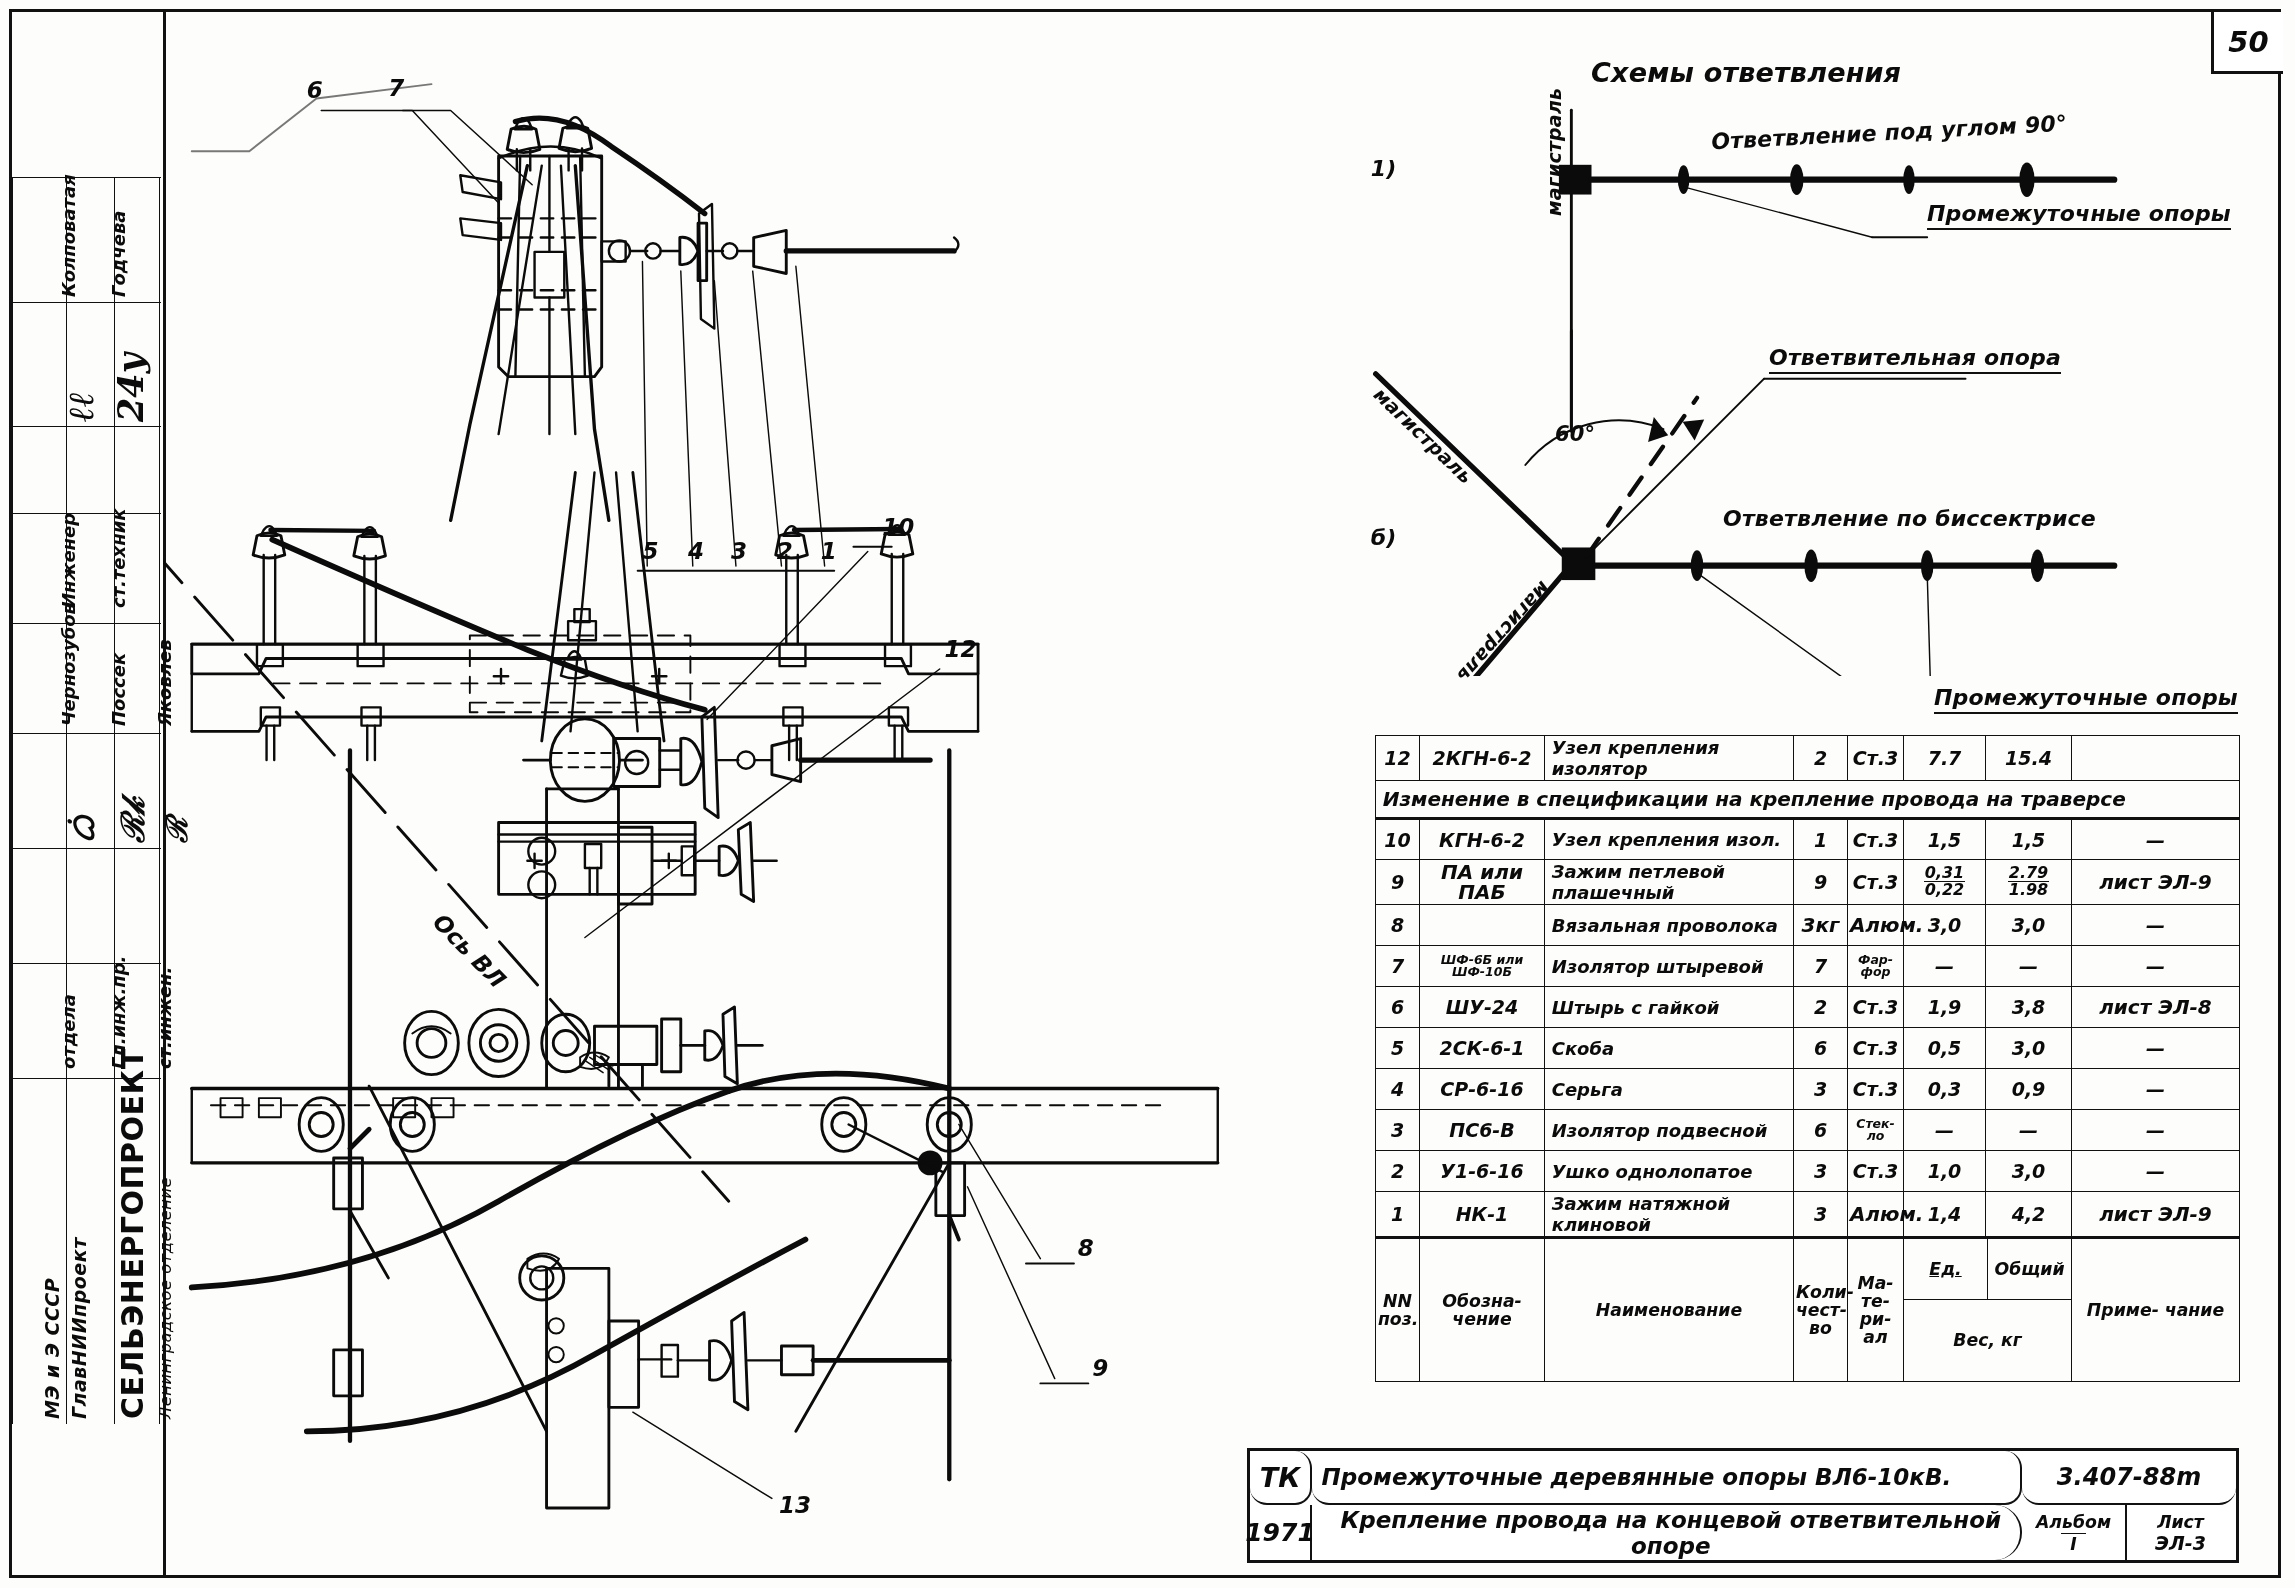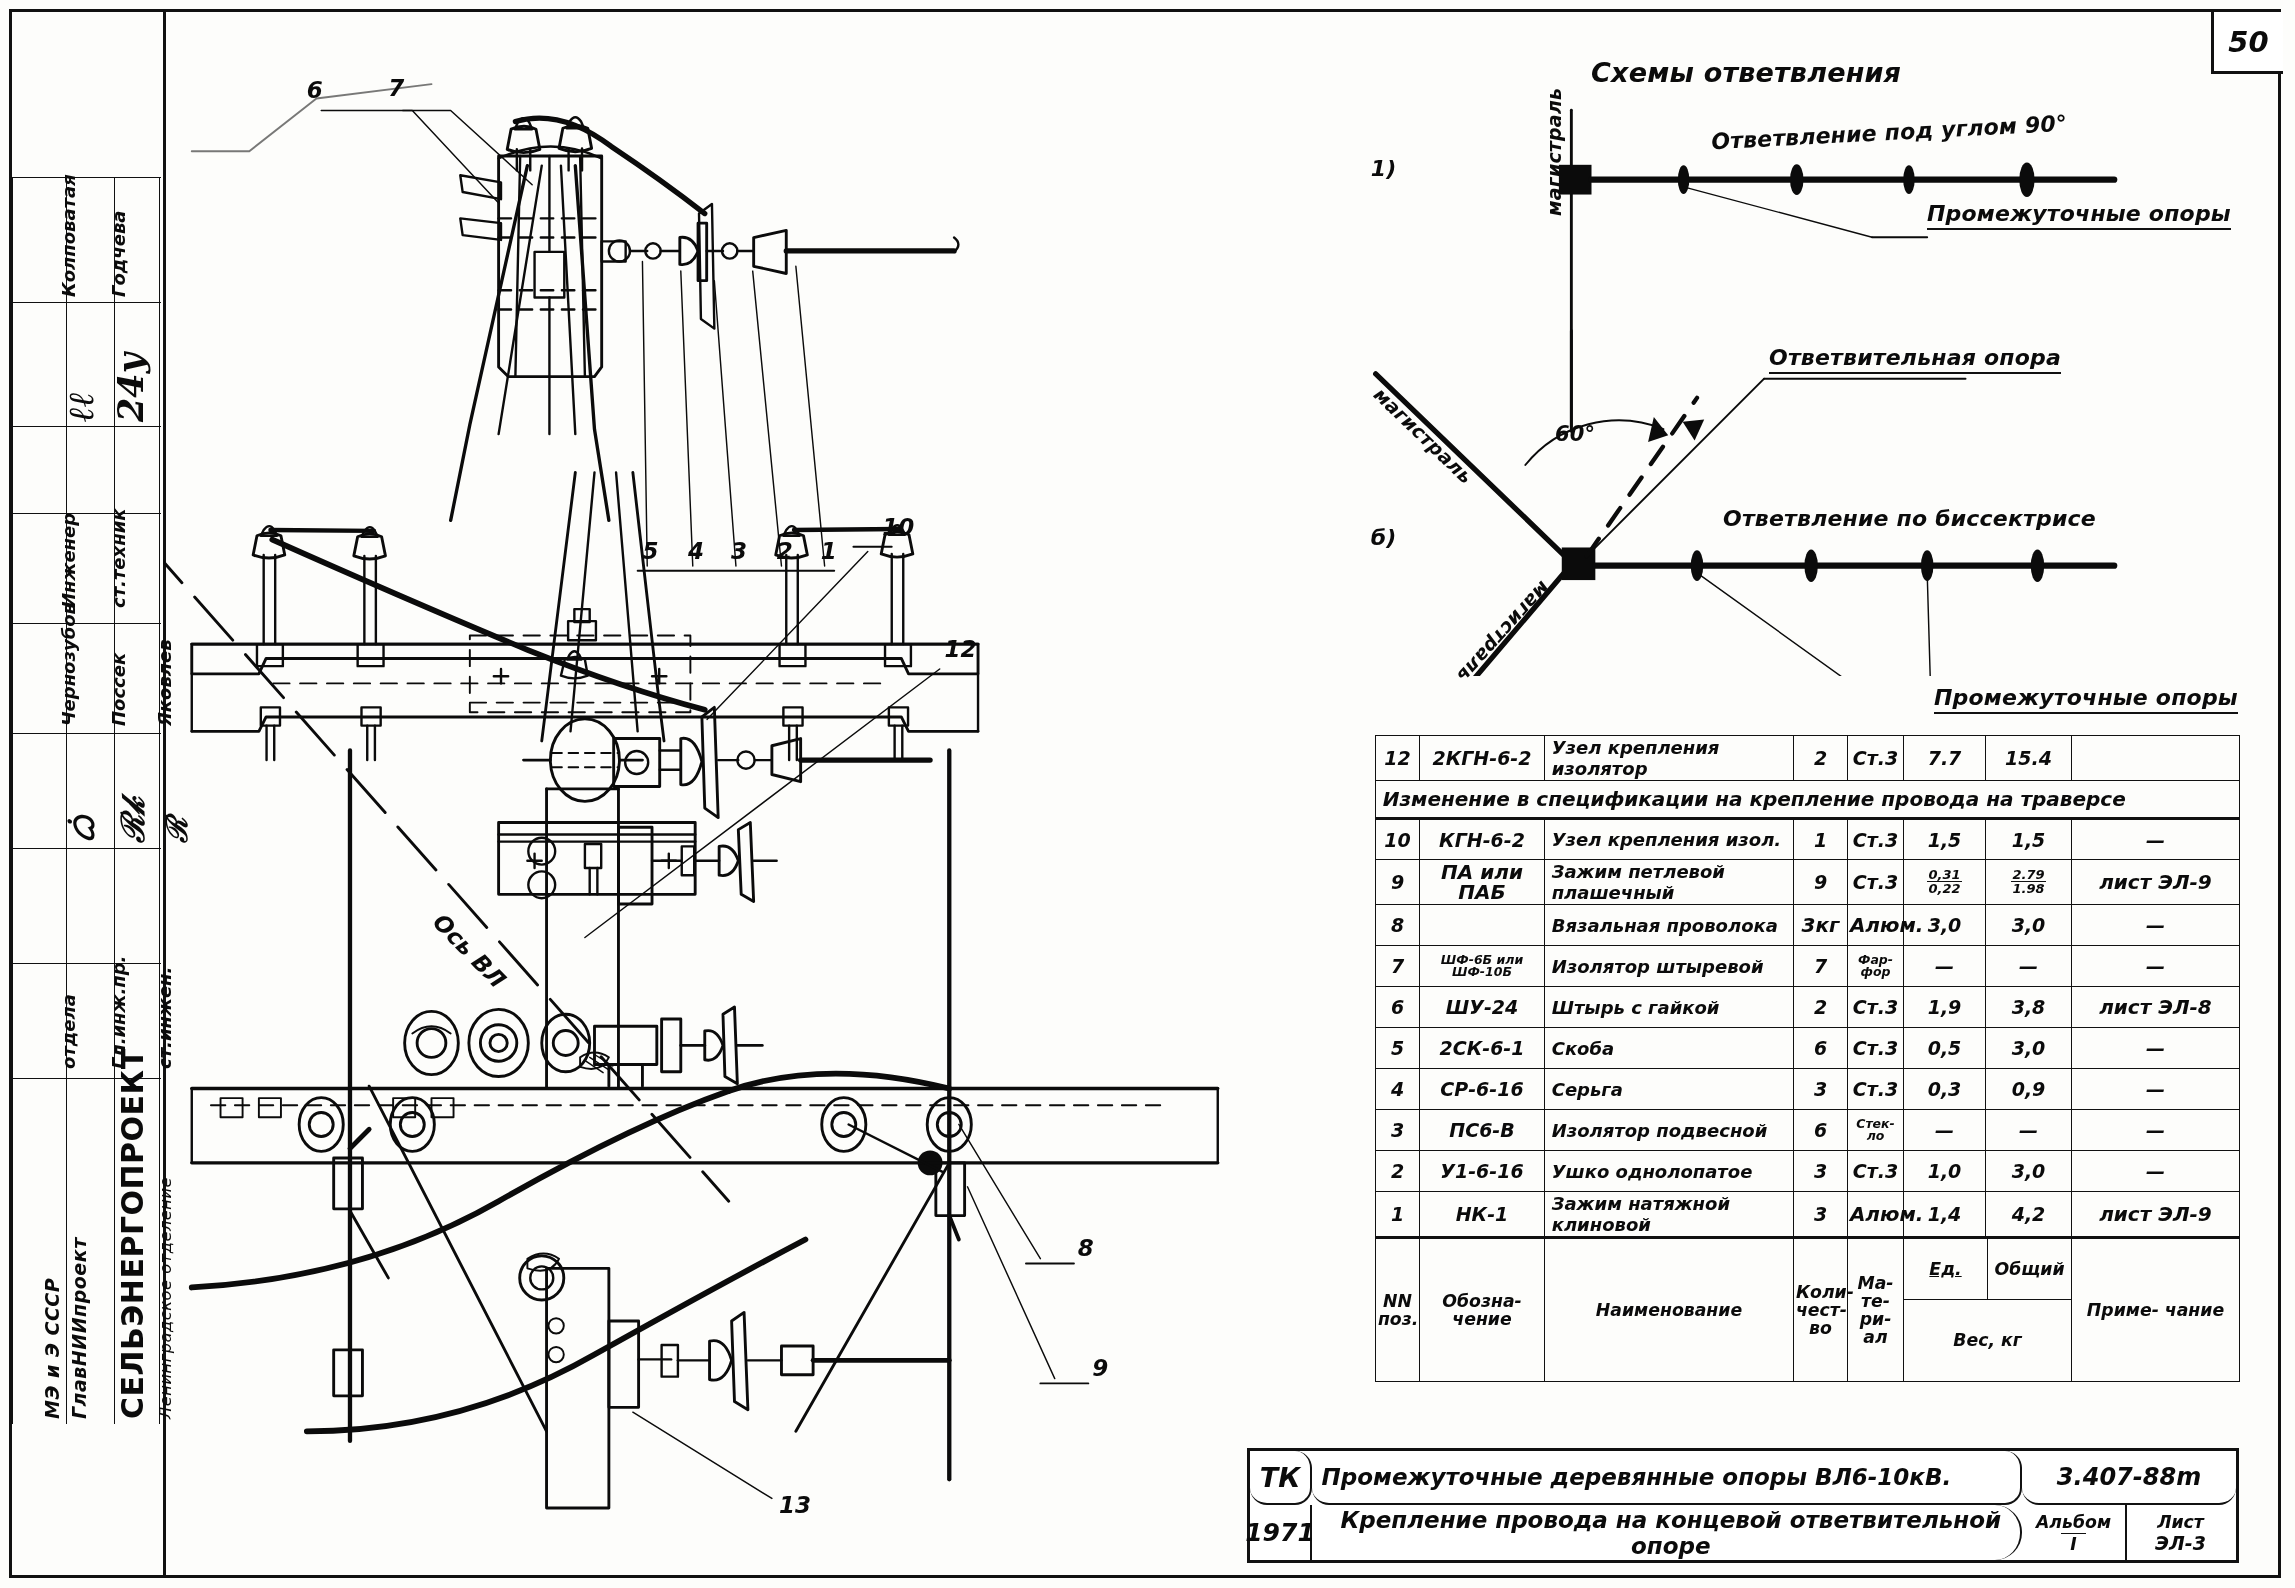--- a/index.html
+++ b/index.html
@@ -63,21 +63,21 @@
   }
   .spec td.nm{text-align:left;padding-left:6.7px;font-size:18px;}
   .spec td.small{font-size:20px;line-height:1.0;}
   .spec td.tiny{font-size:12.5px;line-height:1.0;}
   .spec tr.thick td{border-top:3.4px solid #111;}
   .spec .changerow td{font-size:20px;text-align:left;padding-left:6.7px;height:38px;}
   .c0{width:44px}.c1{width:125px}.c2{width:249px}.c3{width:54px}
   .c4{width:56px}.c5{width:82px}.c6{width:86px}.c7{width:168px}
 
   .hdr td{height:144px;font-size:17.3px;line-height:1.05;}
-  .frac{display:inline-block;font-size:13px;line-height:1.0;}
+  .frac{display:inline-block;font-size:16px;line-height:1.0;}
   .frac .n{display:block;border-bottom:1.4px solid #111;padding:0 1px;}
   .frac .d{display:block;padding:0 1px;}
 
   
   .speccap{
     position:absolute;left:1375px;top:1390px;width:863px;height:58px;
     border:1.4px solid #111;border-top:none;box-sizing:border-box;
     display:flex;align-items:center;justify-content:center;
   }
   .speccap span{font-size:23px;}

